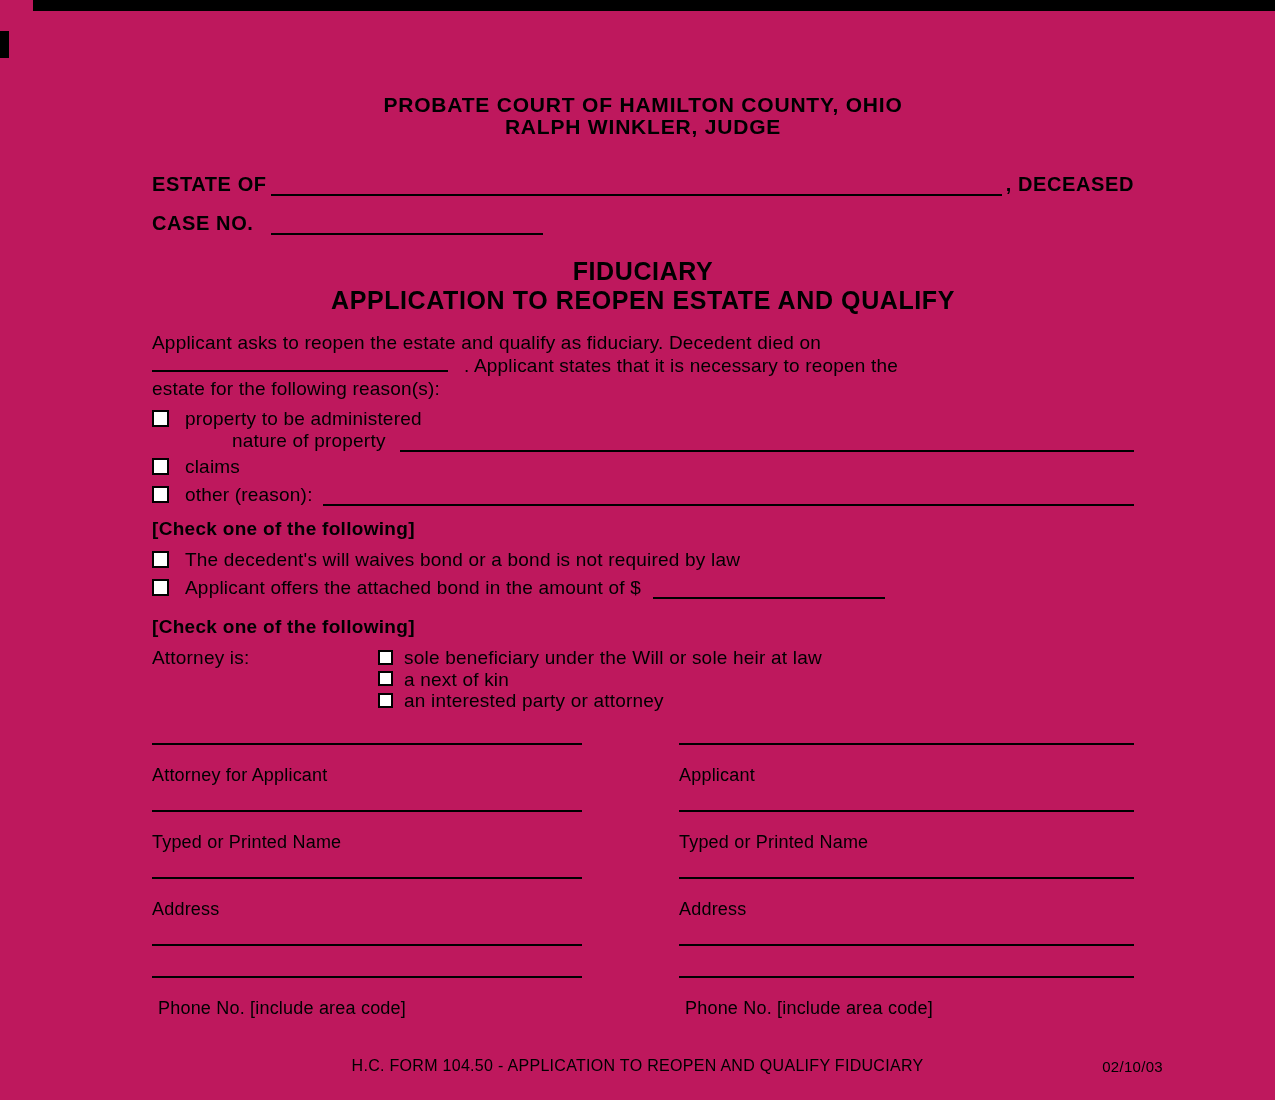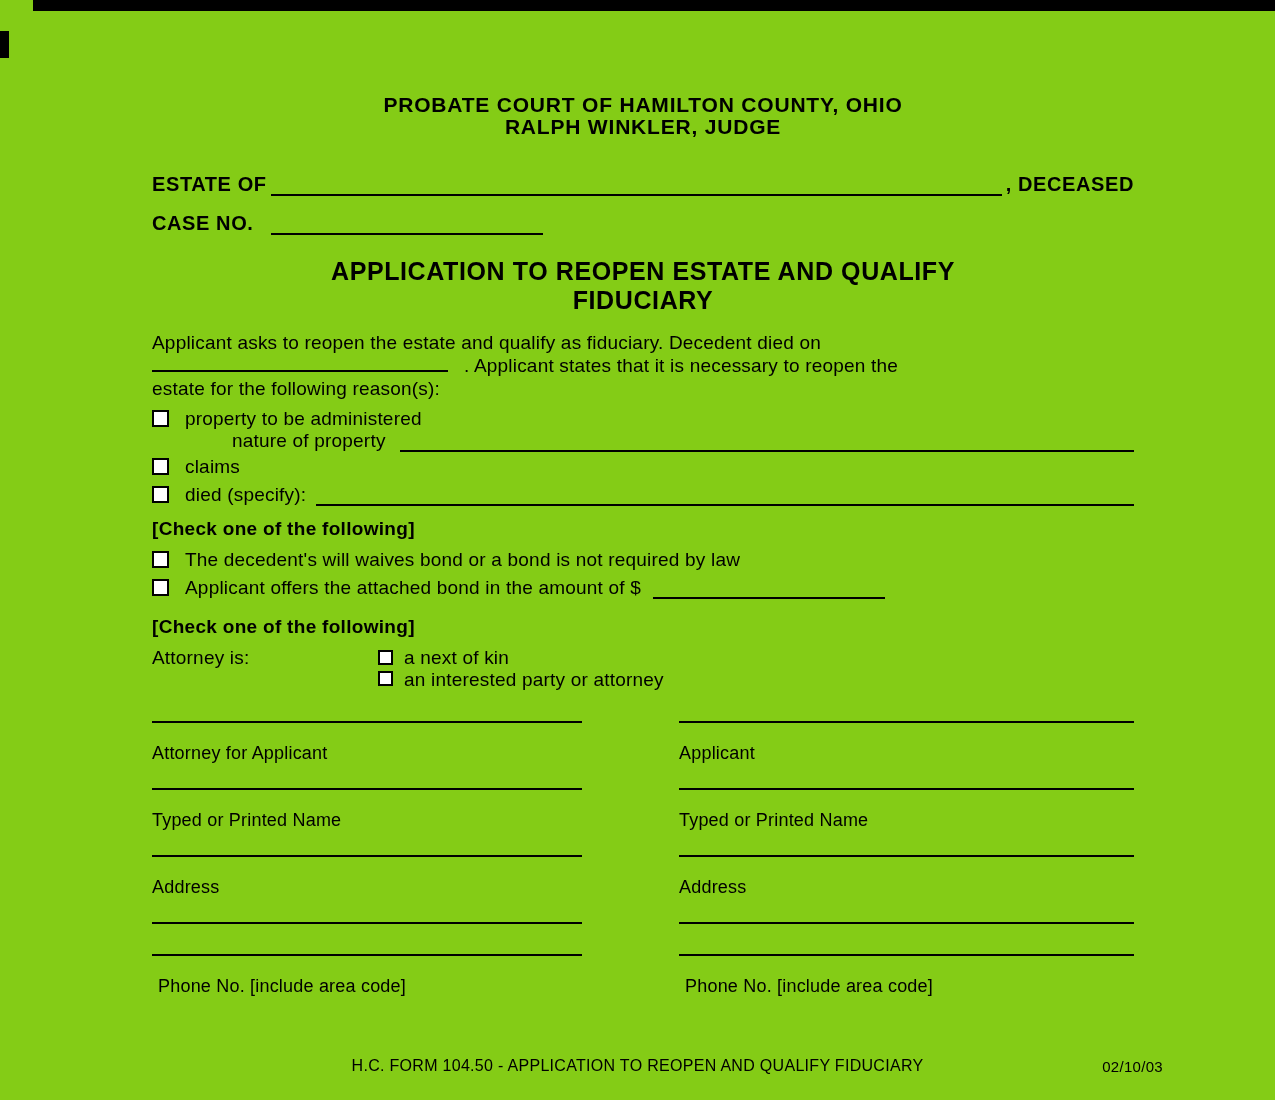--- a/index.html
+++ b/index.html
@@ -1,20 +1,20 @@
 <!DOCTYPE html>
 <html><head>
 <meta charset="utf-8">
 <style>
   html, body { margin: 0; padding: 0; background: #ffffff; }
   .page {
     position: relative;
     width: 1275px;
     height: 1100px;
-    background: #84cc16;
+    background: #be185d;
     font-family: "Liberation Sans", "DejaVu Sans", sans-serif;
     color: #000;
     overflow: hidden;
   }
   .scan-top { position: absolute; top: 0; left: 33px; right: 0; height: 11px; background: #000; }
   .scan-left { position: absolute; top: 31px; left: 0; width: 9px; height: 27px; background: #000; }
 
   .content { position: absolute; left: 152px; right: 141px; top: 0; }
 
   .header {
@@ -122,22 +122,22 @@
       <span class="fill-line grow"></span>
       <span class="caption-label">, DECEASED</span>
     </div>
 
     <div class="row case-row">
       <span class="caption-label">CASE NO.</span>
       <span class="fill-line case-line"></span>
     </div>
 
     <div class="title">
+      <div>FIDUCIARY</div>
       <div>APPLICATION TO REOPEN ESTATE AND QUALIFY</div>
-      <div>FIDUCIARY</div>
     </div>
 
     <div class="intro">
       <div>Applicant asks to reopen the estate and qualify as fiduciary. Decedent died on</div>
       <div class="intro-line2">
         <span class="fill-line date-line"></span><span class="after-blank">.  Applicant states that it is necessary to reopen the</span>
       </div>
       <div>estate for the following reason(s):</div>
     </div>
 
@@ -148,41 +148,45 @@
     <div class="sub-row nature-row">
       <span>nature of property</span>
       <span class="fill-line grow"></span>
     </div>
     <div class="check-row claims-row">
       <span class="checkbox"></span>
       <span class="check-label">claims</span>
     </div>
     <div class="check-row other-row">
       <span class="checkbox"></span>
-      <span class="check-label">died (specify):</span>
+      <span class="check-label">other (reason):</span>
       <span class="fill-line grow"></span>
     </div>
 
     <div class="section-heading">[Check one of the following]</div>
     <div class="check-row bond-row1">
       <span class="checkbox"></span>
       <span class="check-label">The decedent's will waives bond or a bond is not required by law</span>
     </div>
     <div class="check-row bond-row2">
       <span class="checkbox"></span>
       <span class="check-label">Applicant offers the attached bond in the amount of $</span>
       <span class="fill-line bond-line"></span>
     </div>
 
     <div class="section-heading heading2">[Check one of the following]</div>
     <div class="applicant-row">
       <div class="applicant-label">Attorney is:</div>
       <div class="applicant-options">
         <div class="opt">
           <span class="checkbox small"></span>
+          <span>sole beneficiary under the Will or sole heir at law</span>
+        </div>
+        <div class="opt">
+          <span class="checkbox small"></span>
           <span>a next of kin</span>
         </div>
         <div class="opt">
           <span class="checkbox small"></span>
           <span>an interested party or attorney</span>
         </div>
       </div>
     </div>
 
     <div class="sig-section">

